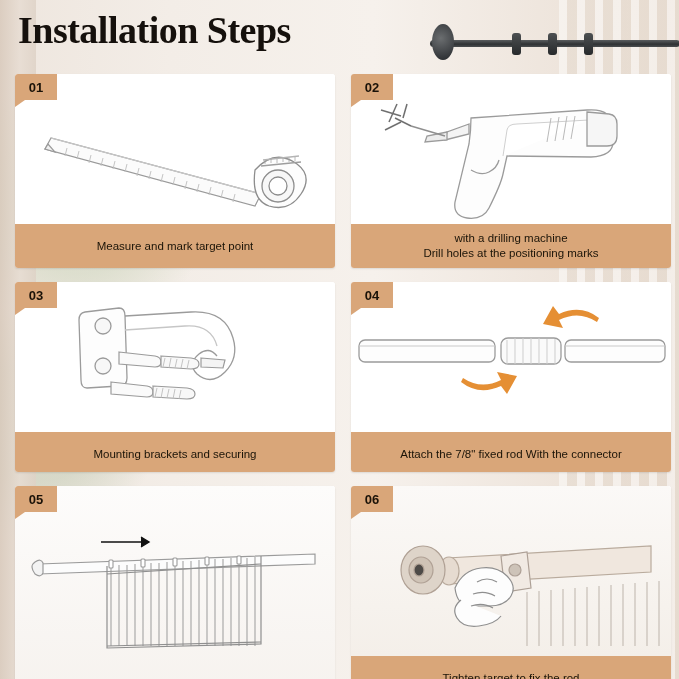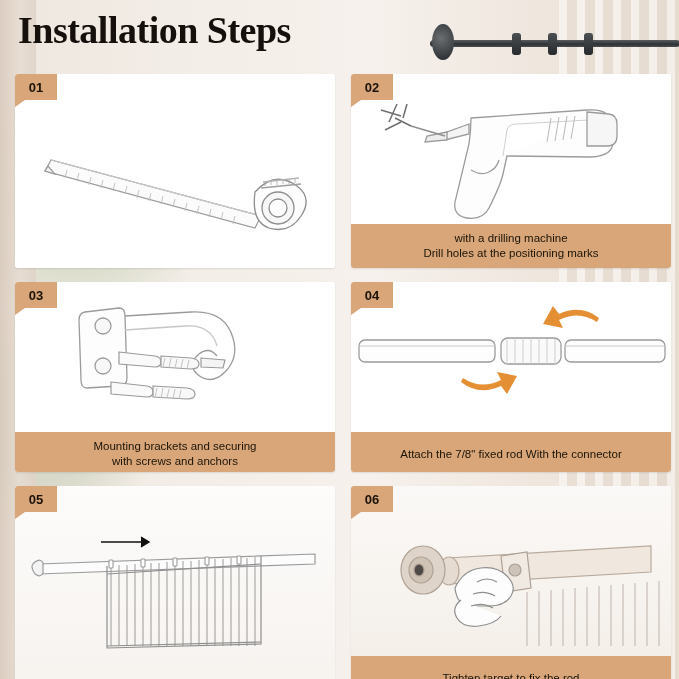--- a/index.html
+++ b/index.html
@@ -218,20 +218,23 @@
           <g stroke="#a8a8a8" stroke-width="0.8">
             <path d="M250 90 L250 86"></path>
               <path d="M256 89 L256 85"></path>
               <path d="M262 89 L262 85"></path>
             <path d="M268 88 L268 84"></path>
               <path d="M274 88 L274 84"></path>
               <path d="M280 87 L280 83"></path>
           </g>
         </svg>
       </div>
+      <div class="caption">
+        <span>Measure and mark target point</span>
+      </div>
     </div>
 
     <div class="card c2">
       <div class="badge">02</div>
       <div class="card-art">
         <svg class="art" viewBox="0 0 320 150">
           <g fill="#ffffff" stroke="#9b9b9b" stroke-width="1.3">
             <path d="M120 44 L236 36 q24 -2 26 16 l0 16 q0 14 -22 15 L156 82 l-4 18 q-2 10 -14 34 q-6 12 -22 10 q-14 -2 -12 -16 l14 -58 q2 -14 2 -26 Z" fill="#fdfdfd"></path>
             <path d="M152 82 L156 56 q1 -6 10 -6 L238 46" stroke="#cfcfcf" stroke-width="1"></path>
             <path d="M236 38 L258 40 q8 1 8 10 l0 12 q0 10 -10 10 L236 72 Z" fill="#f6f6f6"></path>
@@ -299,21 +302,20 @@
               <path d="M148 106 L146 116"></path>
               <path d="M154 107 L152 116"></path>
             <path d="M160 107 L158 117"></path>
               <path d="M166 108 L164 117"></path>
           </g>
         </svg>
       </div>
       <div class="caption">
         <div>
           <span>Mounting brackets and securing</span>
-          <span>with screws and anchors</span>
         </div>
       </div>
     </div>
 
     <div class="card c4">
       <div class="badge">04</div>
       <div class="card-art">
         <svg class="art" viewBox="0 0 320 150">
           <g fill="#ffffff" stroke="#9b9b9b" stroke-width="1.3">
             <rect x="8" y="58" width="136" height="22" rx="6" fill="#fdfdfd"></rect>

